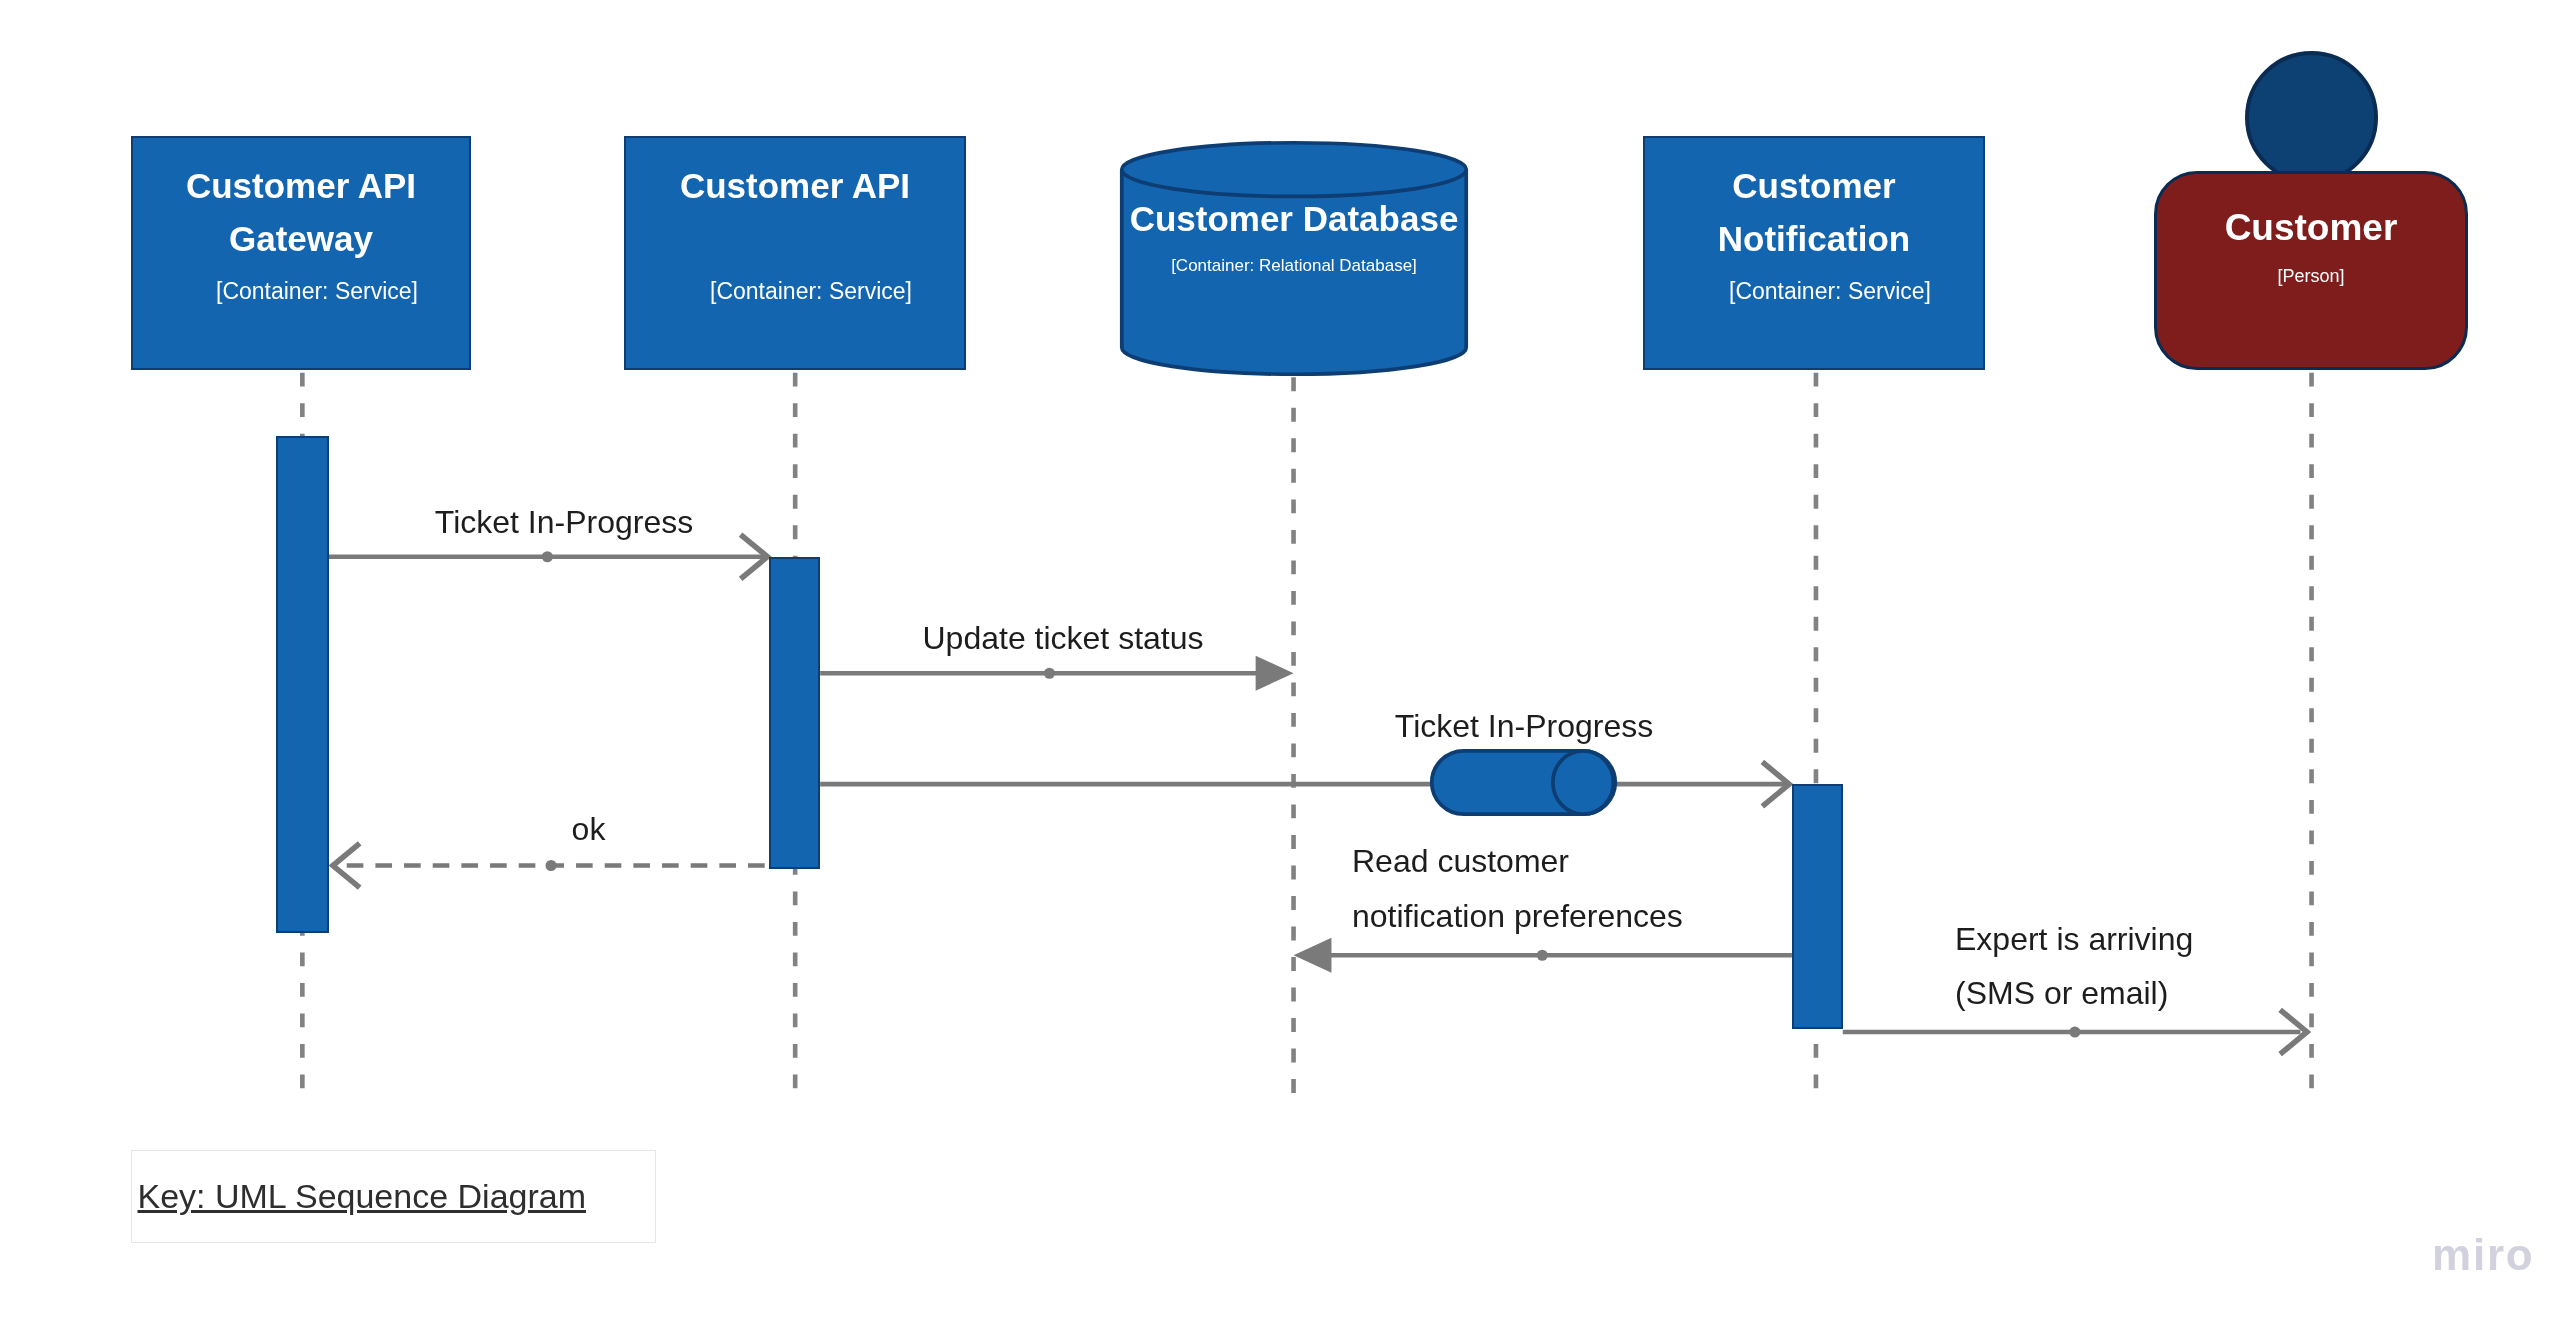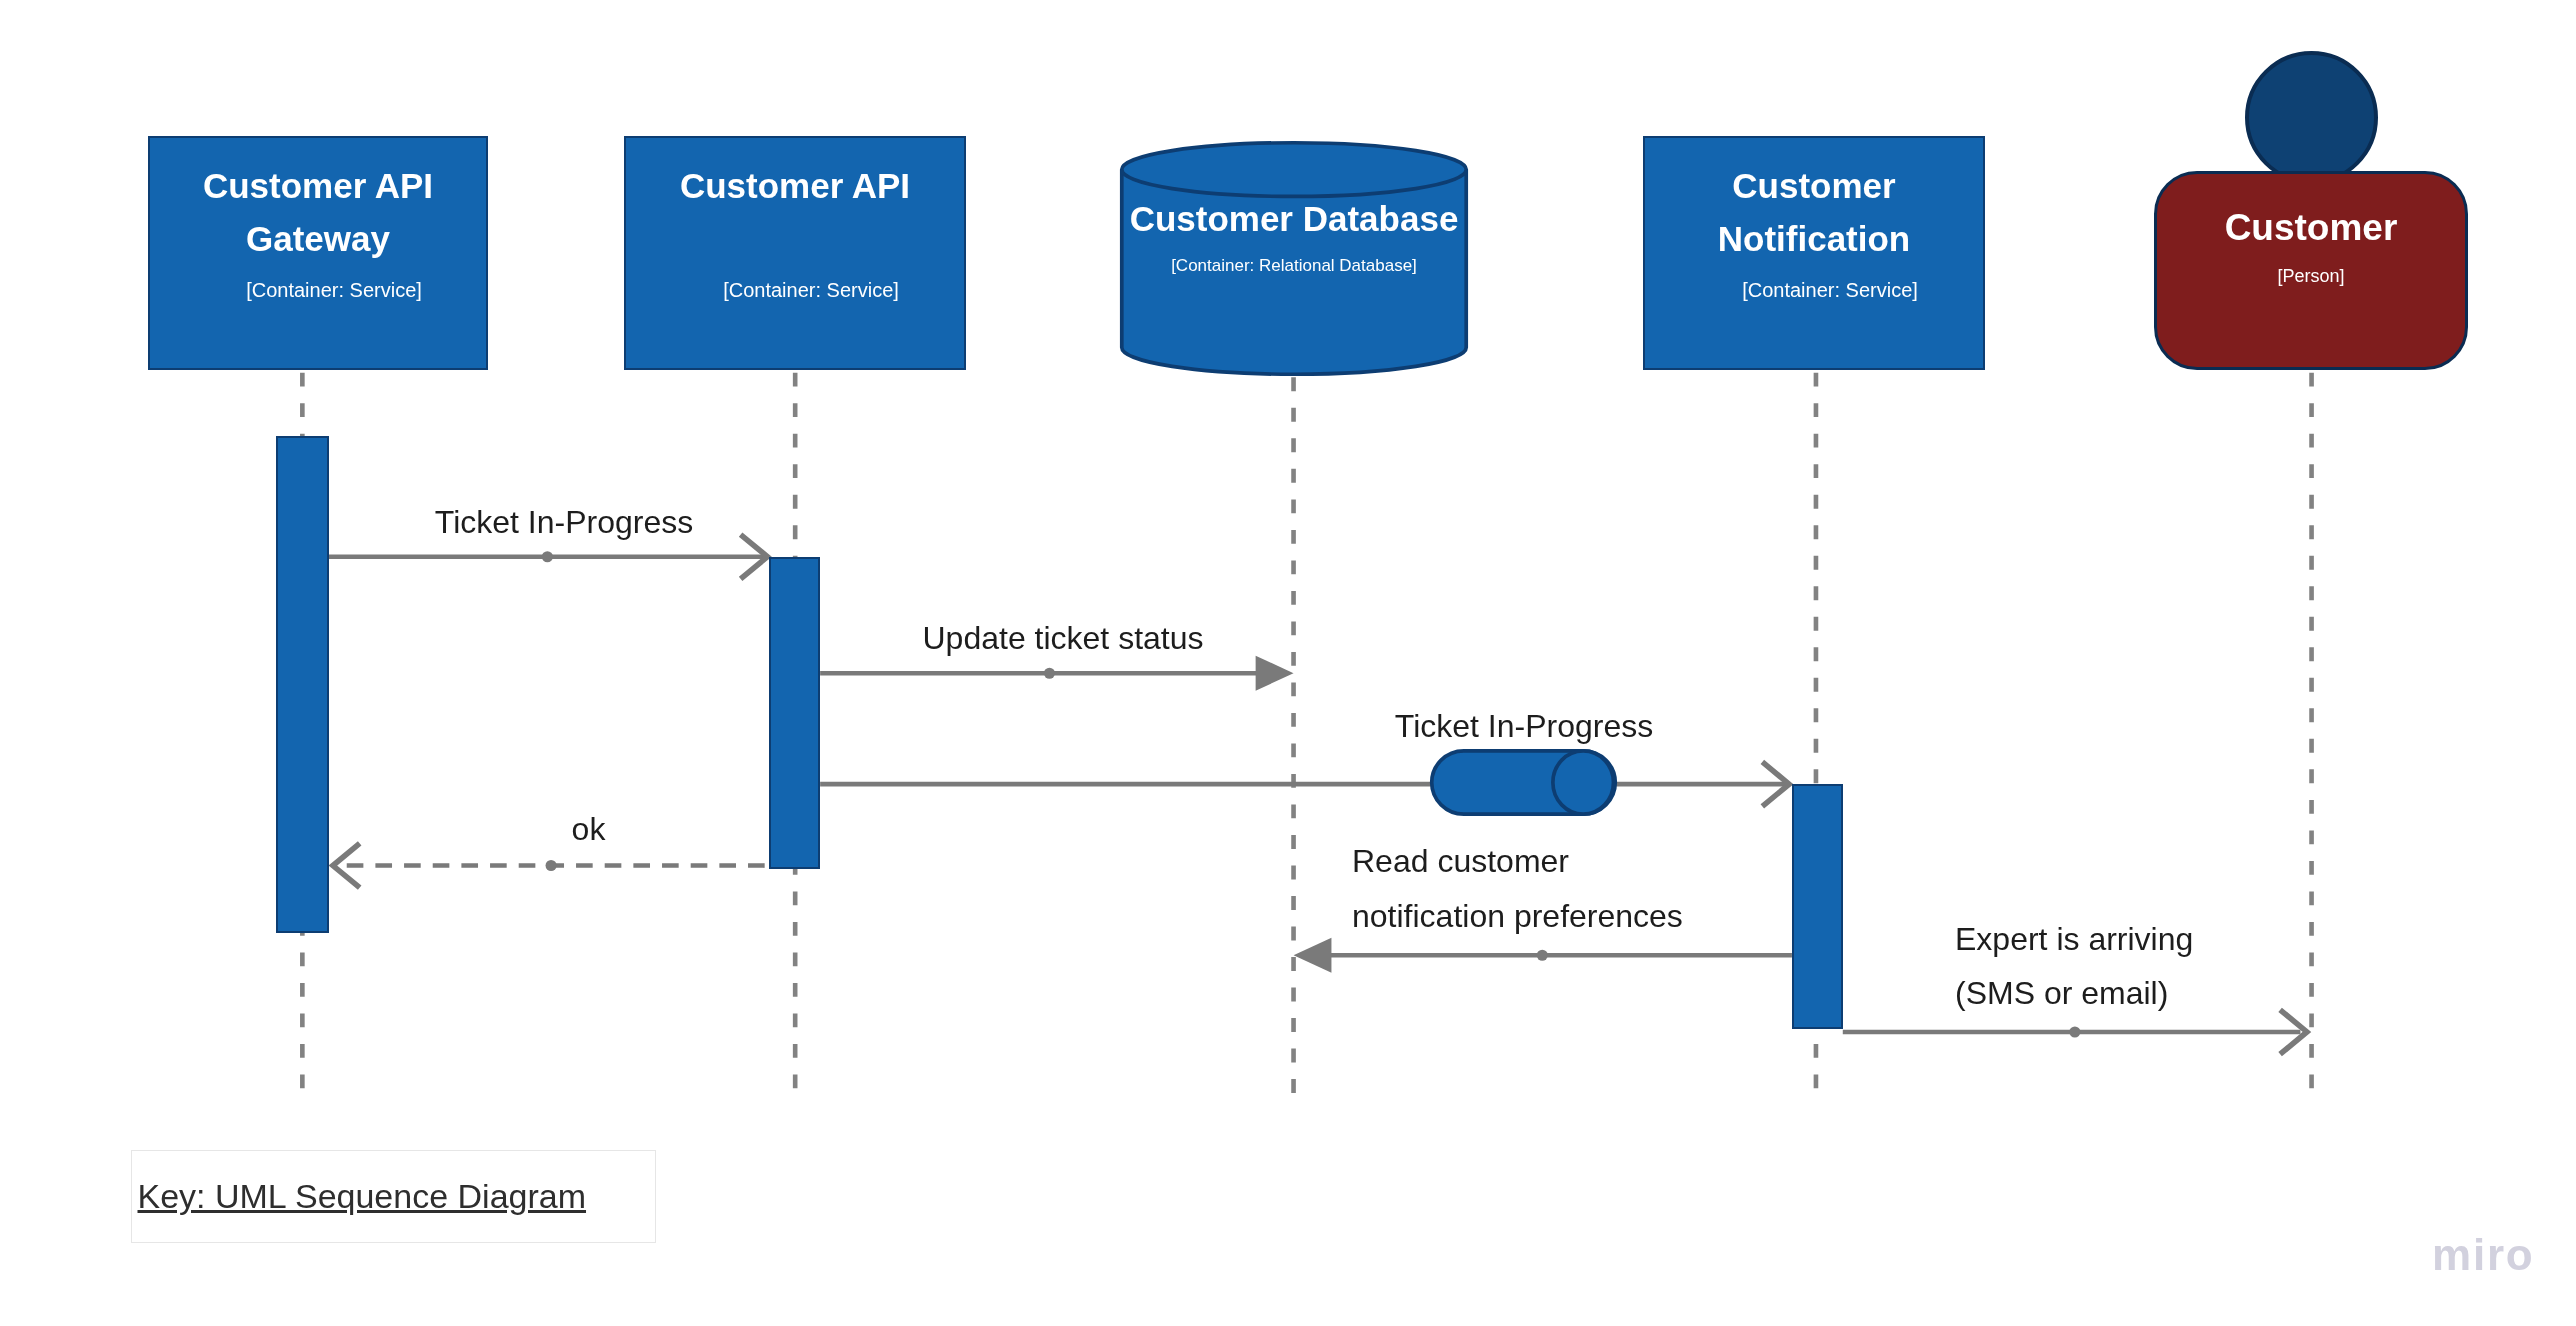--- a/index.html
+++ b/index.html
@@ -6,21 +6,21 @@
   #canvas{
     position:relative;width:2576px;height:1327px;background:#ffffff;overflow:hidden;
     font-family:"Liberation Sans",sans-serif;
   }
   
   .service-box{
     position:absolute;background:#1365AF;border:2.8px solid #0D3D72;box-sizing:border-box;
     color:#ffffff;text-align:center;
   }
   .p-title{font-size:35px;font-weight:bold;line-height:1.5;margin-top:22px;padding:0 16.6px;}
-  .p-sub{position:absolute;top:139px;left:0;right:0;font-size:20px;line-height:1.3;margin-left:32px;}
+  .p-sub{position:absolute;top:139px;left:0;right:0;font-size:23px;line-height:1.3;margin-left:32px;}
   .cyl-wrap{position:absolute;}
   .cyl-text{position:absolute;left:0;right:0;top:53px;color:#fff;text-align:center;}
   .cyl-title{font-size:35px;font-weight:bold;line-height:1.55;}
   .cyl-sub{font-size:17px;line-height:1.25;margin-top:8.3px;padding:0 41px;}
   .person-head{
     position:absolute;left:2245px;top:51px;width:133px;height:133px;border-radius:50%;
     background:#0E4173;border:4.6px solid #0A2C52;box-sizing:border-box;
   }
   .person-body{
     position:absolute;left:2154px;top:171px;width:314px;height:199px;border-radius:43px;
@@ -95,21 +95,21 @@
       <polygon points="1399,1033 1440,1014 1440,1052" fill="#7A7A7A"></polygon>
     </g>
 
     <g>
       <line x1="1993" y1="1116" x2="2488" y2="1116" stroke="#7A7A7A" stroke-width="5"></line>
       <circle cx="2244" cy="1116" r="6" fill="#7A7A7A"></circle>
       <polyline points="2466,1092 2495,1116 2466,1140" fill="none" stroke="#7A7A7A" stroke-width="6"></polyline>
     </g>
   </svg>
 
-  <div class="service-box" style="left:148px;top:136px;width:340px;height:234px;">
+  <div class="service-box" style="left:131px;top:136px;width:340px;height:234px;">
     <div class="p-title">Customer API Gateway</div>
     <div class="p-sub">[Container: Service]</div>
   </div>
 
   <div class="service-box" style="left:624px;top:136px;width:342px;height:234px;">
     <div class="p-title">Customer API</div>
     <div class="p-sub">[Container: Service]</div>
   </div>
 
   <div class="cyl-wrap" style="left:1119px;top:139px;width:350px;height:239px;">

